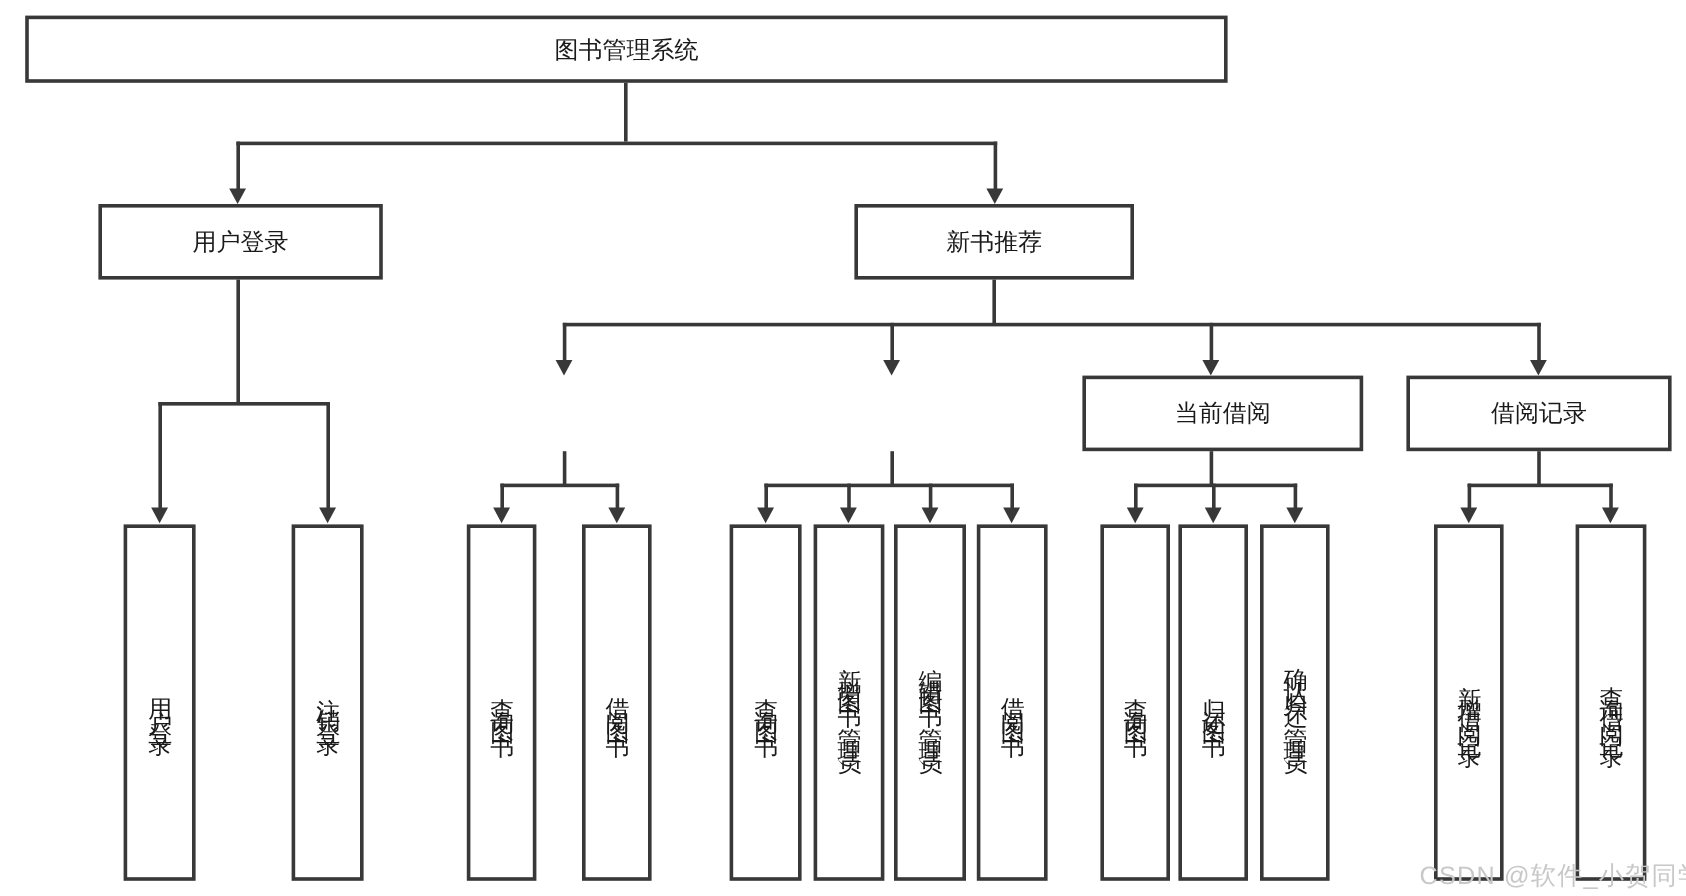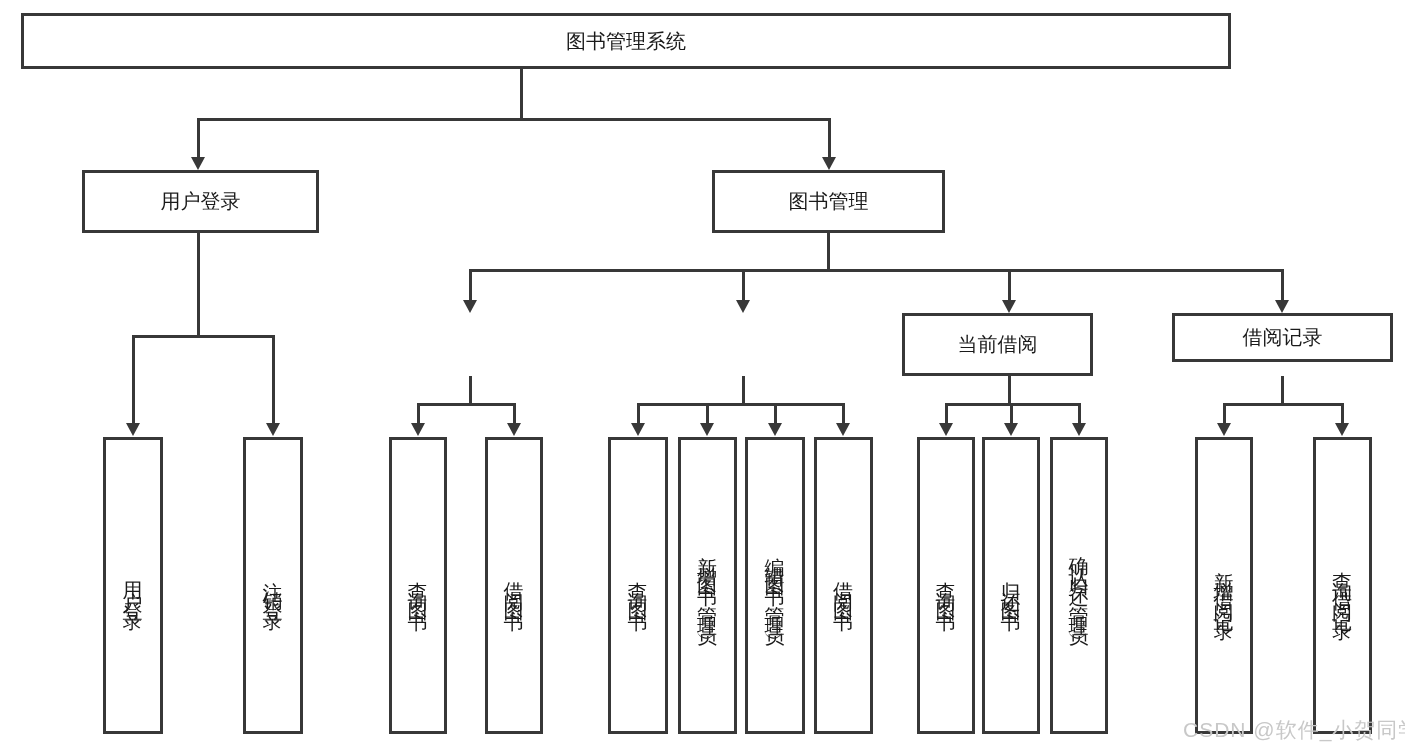--- a/index.html
+++ b/index.html
@@ -67,35 +67,35 @@
     white-space: nowrap;
     z-index: 10;
     letter-spacing: 1px;
   }
 </style>
 </head>
 <body>
 
 <div class="canvas">
 
-  <div class="box" style="left:21px; top:13px; width:1210px; height:56px;">图书管理系统</div>
+  <div class="box" style="left:21px; top:13px; width:1002px; height:56px;">图书管理系统</div>
 
   <div class="line" style="left:520px; top:69px; width:3px; height:49px;"></div>
   <div class="line" style="left:197px; top:118px; width:634px; height:3px;"></div>
   <div class="arrow" style="left:191px; top:118px; height:52px;">
       <i class="shaft"></i>
       <i class="head"></i>
     </div>
   <div class="arrow" style="left:822px; top:118px; height:52px;">
       <i class="shaft"></i>
       <i class="head"></i>
     </div>
 
   <div class="box" style="left:82px; top:170px; width:237px; height:63px;">用户登录</div>
-  <div class="box" style="left:712px; top:170px; width:233px; height:63px;">图书管理</div>
+  <div class="box" style="left:712px; top:170px; width:233px; height:63px;">新书推荐</div>
 
   <div class="line" style="left:197px; top:233px; width:3px; height:104px;"></div>
   <div class="line" style="left:132px; top:335px; width:143px; height:3px;"></div>
   <div class="arrow" style="left:126px; top:335px; height:101px;">
       <i class="shaft"></i>
       <i class="head"></i>
     </div>
   <div class="arrow" style="left:266px; top:335px; height:101px;">
       <i class="shaft"></i>
       <i class="head"></i>
@@ -113,22 +113,22 @@
     </div>
   <div class="arrow" style="left:1002px; top:269px; height:44px;">
       <i class="shaft"></i>
       <i class="head"></i>
     </div>
   <div class="arrow" style="left:1275px; top:269px; height:44px;">
       <i class="shaft"></i>
       <i class="head"></i>
     </div>
 
-  <div class="box" style="left:902px; top:313px; width:191px; height:63px;">当前借阅</div>
-  <div class="box" style="left:1172px; top:313px; width:221px; height:49px;">借阅记录</div>
+  <div class="box" style="left:902px; top:313px; width:234px; height:63px;">当前借阅</div>
+  <div class="box" style="left:1172px; top:313px; width:221px; height:63px;">借阅记录</div>
 
   <div class="line" style="left:469px; top:376px; width:3px; height:29px;"></div>
   <div class="line" style="left:417px; top:403px; width:99px; height:3px;"></div>
   <div class="arrow" style="left:411px; top:403px; height:33px;">
       <i class="shaft"></i>
       <i class="head"></i>
     </div>
   <div class="arrow" style="left:507px; top:403px; height:33px;">
       <i class="shaft"></i>
       <i class="head"></i>

